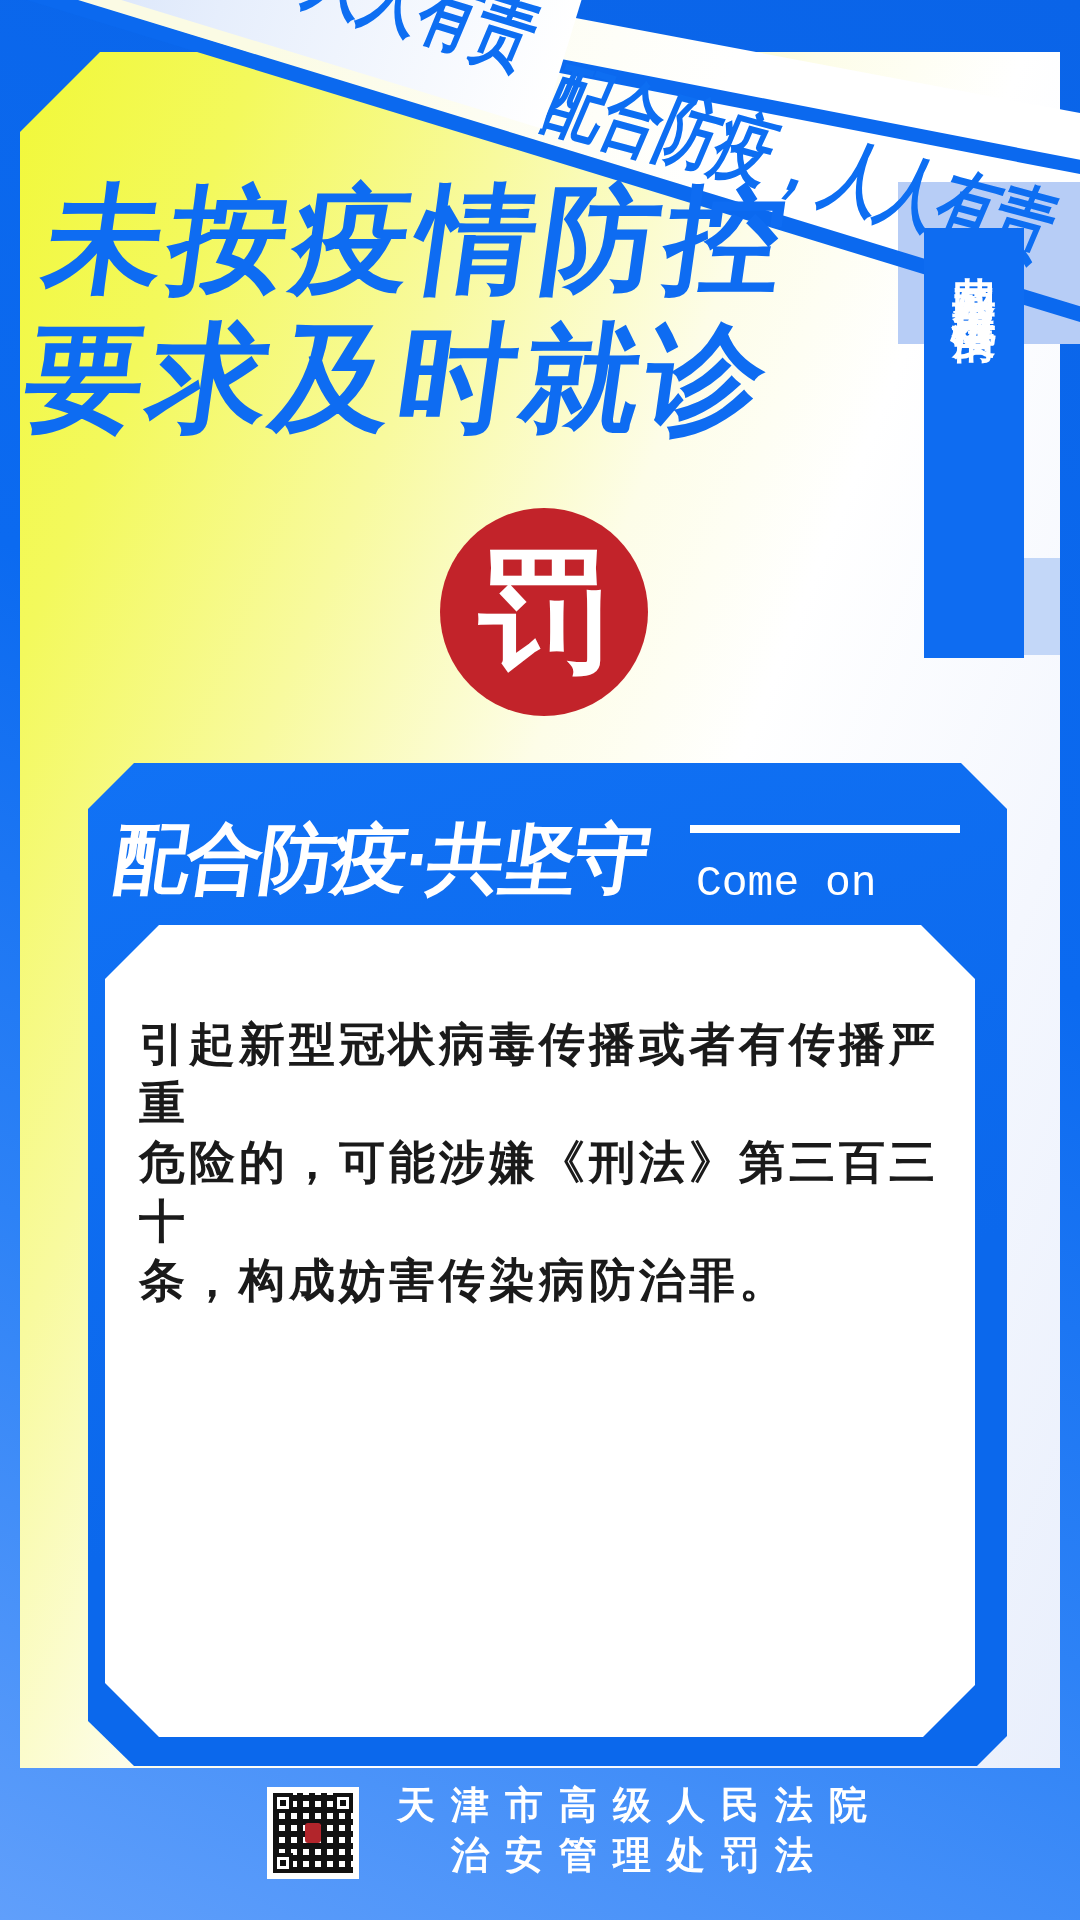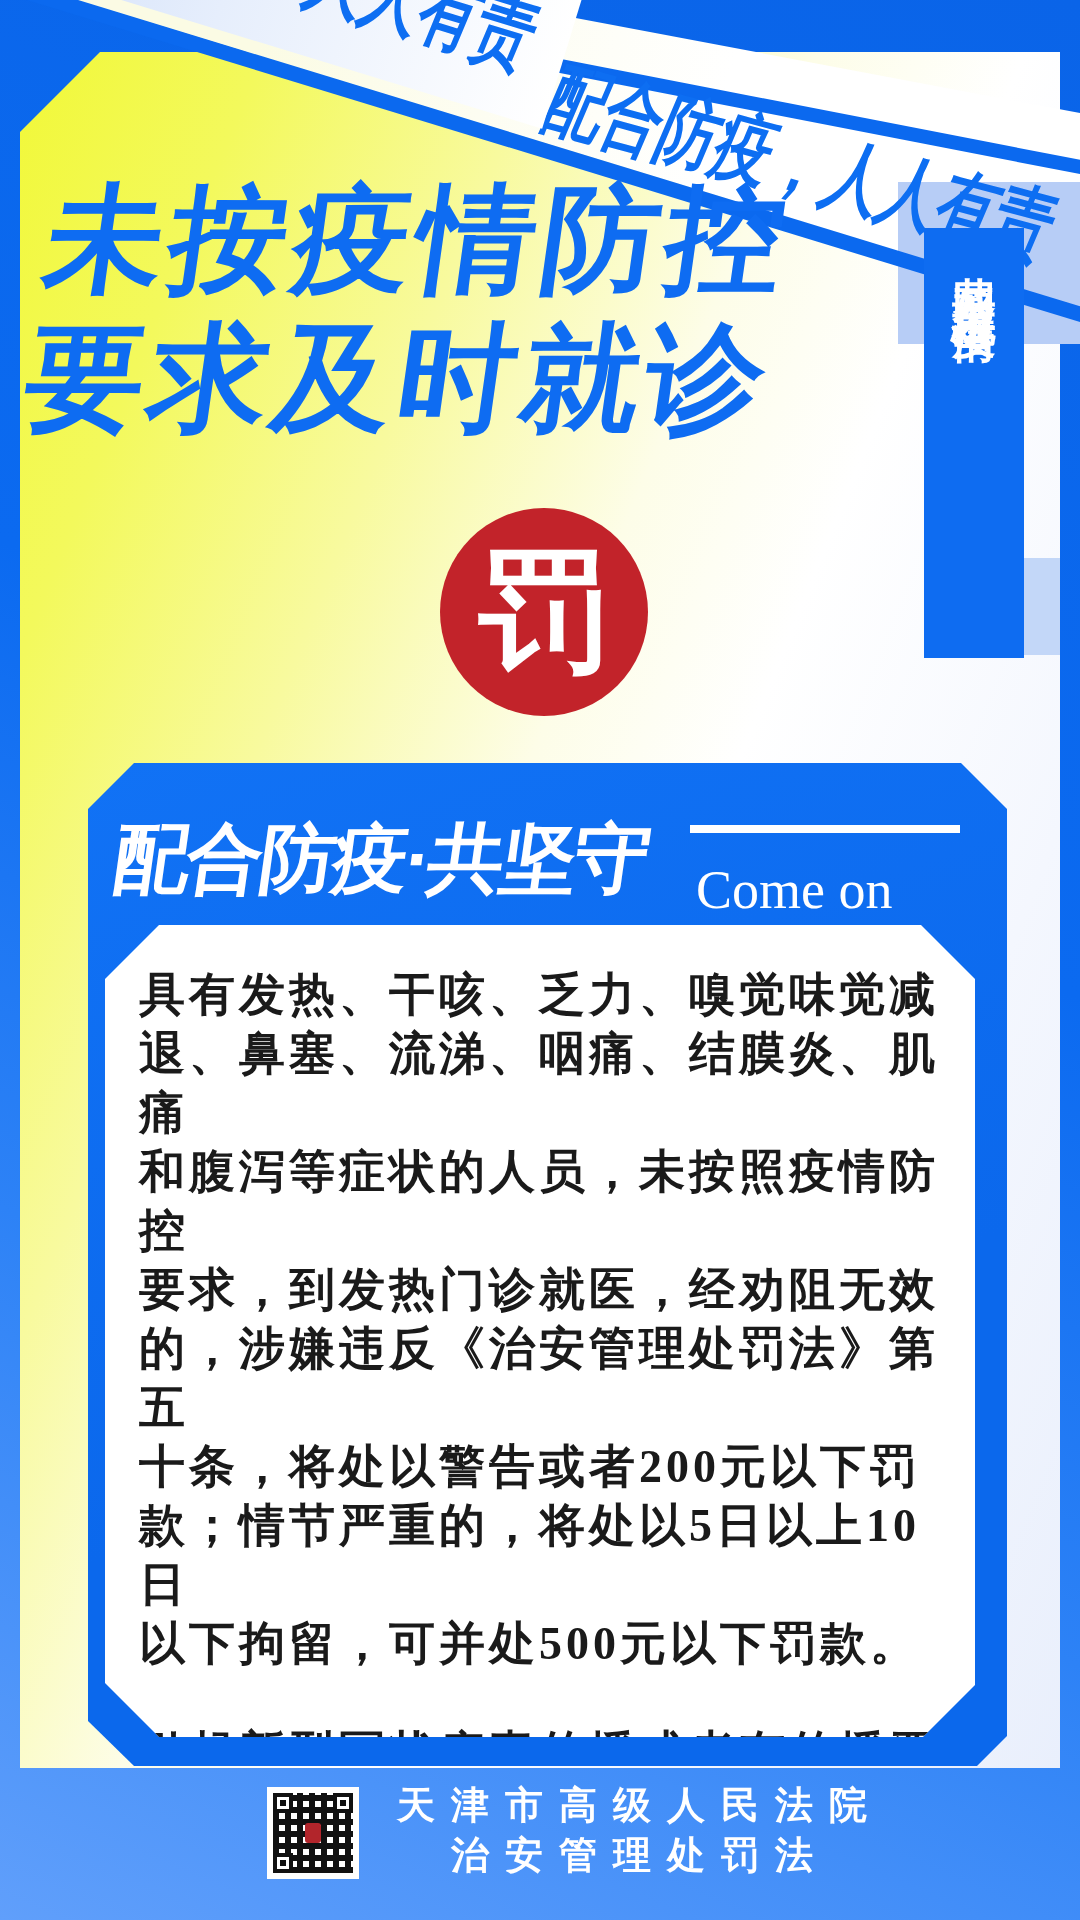--- a/index.html
+++ b/index.html
@@ -87,21 +87,21 @@
     clip-path:polygon(46px 0, 873px 0, 919px 46px, 919px 973px, 889px 1003px, 46px 1003px, 0 958px, 0 46px);
   }
   .panel-heading {
     position:absolute; left:26px; top:46px;
     transform:skewX(-8deg); color:#ffffff; font-weight:900;
     font-size:76px; letter-spacing:-3px; white-space:nowrap;
   }
   .panel-rule { position:absolute; left:602px; top:62px; width:270px; height:8px; background:#ffffff; }
   .panel-comeon {
     position:absolute; left:608px; top:96px;
-    font-family:Liberation Serif, serif; font-size:54px; color:#ffffff; white-space:nowrap;
+    font-family:Liberation Mono, monospace; font-size:43px; color:#ffffff; white-space:nowrap;
   }
 
   
   .white-card {
     position:absolute; left:17px; top:162px; width:870px; height:812px;
     background:#ffffff;
     clip-path:polygon(54px 0, 816px 0, 870px 54px, 870px 760px, 818px 812px, 54px 812px, 0 758px, 0 54px);
     padding:40px 30px 0 34px;
   }
   .card-par {
@@ -165,28 +165,20 @@
   <div class="badge">
     <div class="badge-char">罚</div>
   </div>
 
   <div class="blue-panel">
     <div class="panel-heading">配合防疫·共坚守</div>
     <div class="panel-rule"></div>
     <div class="panel-comeon">Come on</div>
 
     <div class="white-card">
-      <div class="card-par">具有发热、干咳、乏力、嗅觉味觉减
-退、鼻塞、流涕、咽痛、结膜炎、肌痛
-和腹泻等症状的人员，未按照疫情防控
-要求，到发热门诊就医，经劝阻无效
-的，涉嫌违反《治安管理处罚法》第五
-十条，将处以警告或者200元以下罚
-款；情节严重的，将处以5日以上10日
-以下拘留，可并处500元以下罚款。</div>
       <div class="card-par second">引起新型冠状病毒传播或者有传播严重
 危险的，可能涉嫌《刑法》第三百三十
 条，构成妨害传染病防治罪。</div>
     </div>
   </div>
 
   <div class="footer">
     <div class="qr">
       <div class="qr-pattern">
         <div class="qr-finder tl">

